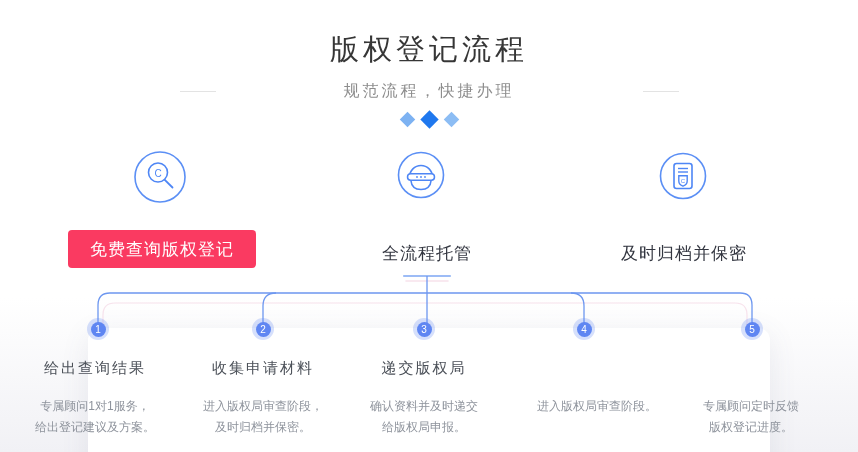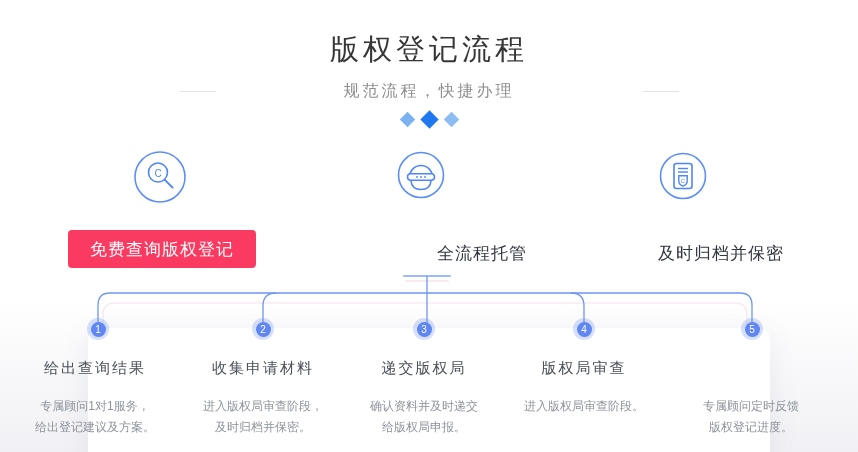--- a/index.html
+++ b/index.html
@@ -21,21 +21,21 @@
   .diamond { width:11px; height:11px; transform:rotate(45deg); }
   .diamond.mid { width:13px; height:13px; }
 
   
   .svc-icon { position:absolute; }
   
   .free-query-button { position:absolute; left:68px; top:230px; width:188px; height:38px;
                        background:#fa3a61; border:none; border-radius:4px; color:#ffffff;
                        font-size:17px; letter-spacing:1px; cursor:pointer;
                        font-family:"Liberation Sans", sans-serif; }
-  .svc-label { position:absolute; top:242px; width:200px; text-align:right;
+  .svc-label { position:absolute; top:242px; width:200px; text-align:center;
                font-size:17px; color:#333640; letter-spacing:1px; }
   .svc-label.l2 { left:327px; }
   .svc-label.l3 { left:584px; }
 
   
   .bg-band { position:absolute; left:0; top:298px; width:858px; height:154px;
              background:linear-gradient(180deg, #ffffff 0%, #f1f1f5 100%); }
   .steps-card { position:absolute; left:88px; top:328px; width:682px; height:180px;
                 background:#ffffff; border-radius:12px;
                 box-shadow:0 6px 28px rgba(90,100,130,0.10); }
@@ -126,35 +126,34 @@
   <div class="step-dot-halo" style="left:573px">
       <div class="step-dot">4</div>
     </div>
   <div class="step-dot-halo" style="left:741px">
       <div class="step-dot">5</div>
     </div>
 
   <div class="step-title" style="left:0px">给出查询结果</div>
   <div class="step-title" style="left:168px">收集申请材料</div>
   <div class="step-title" style="left:329px">递交版权局</div>
-  <div class="step-title" style="left:489px">版权局审查</div>
 
   <div class="step-desc" style="left:0px">
     <div>专属顾问1对1服务，</div>
     <div>给出登记建议及方案。</div>
   </div>
   <div class="step-desc" style="left:168px">
     <div>进入版权局审查阶段，</div>
     <div>及时归档并保密。</div>
   </div>
   <div class="step-desc" style="left:329px">
     <div>确认资料并及时递交</div>
     <div>给版权局申报。</div>
   </div>
-  <div class="step-desc" style="left:489px">
+  <div class="step-desc" style="left:502px">
     <div>进入版权局审查阶段。</div>
   </div>
   <div class="step-desc" style="left:656px">
     <div>专属顾问定时反馈</div>
     <div>版权登记进度。</div>
   </div>
 
 </div>
 
 </body></html>

